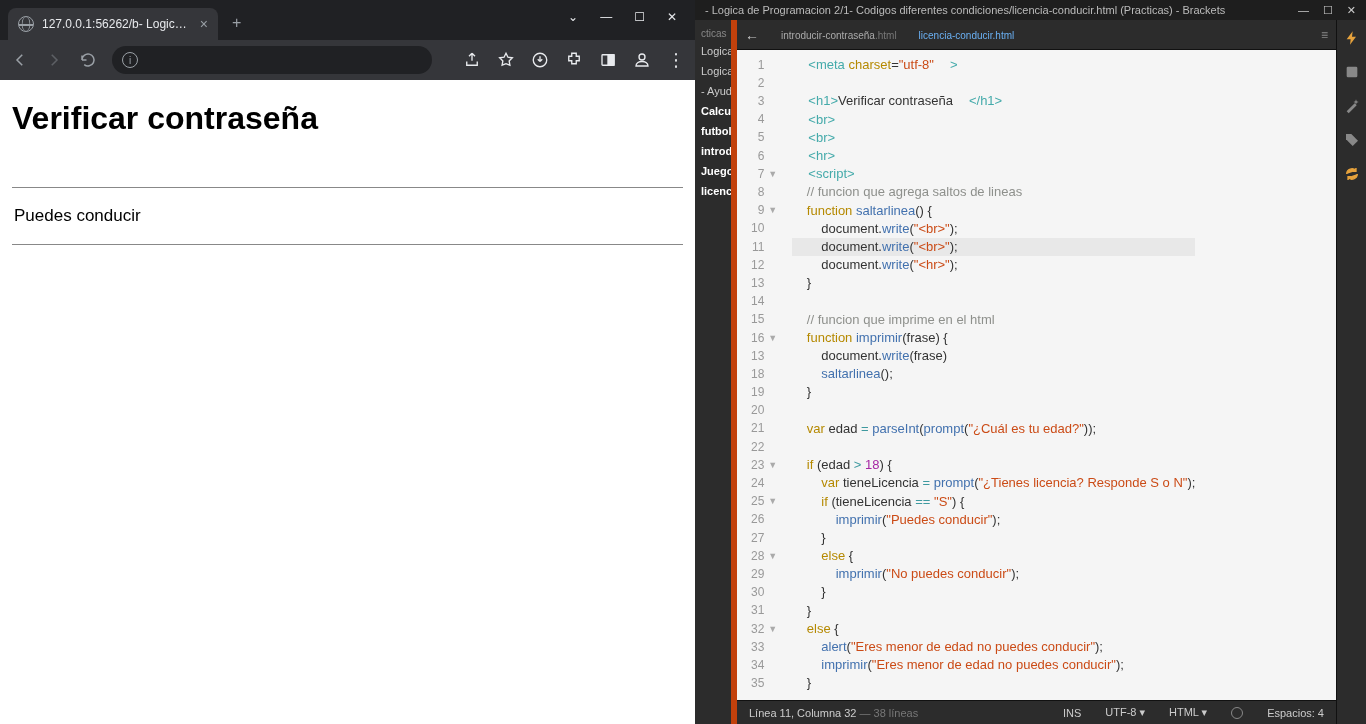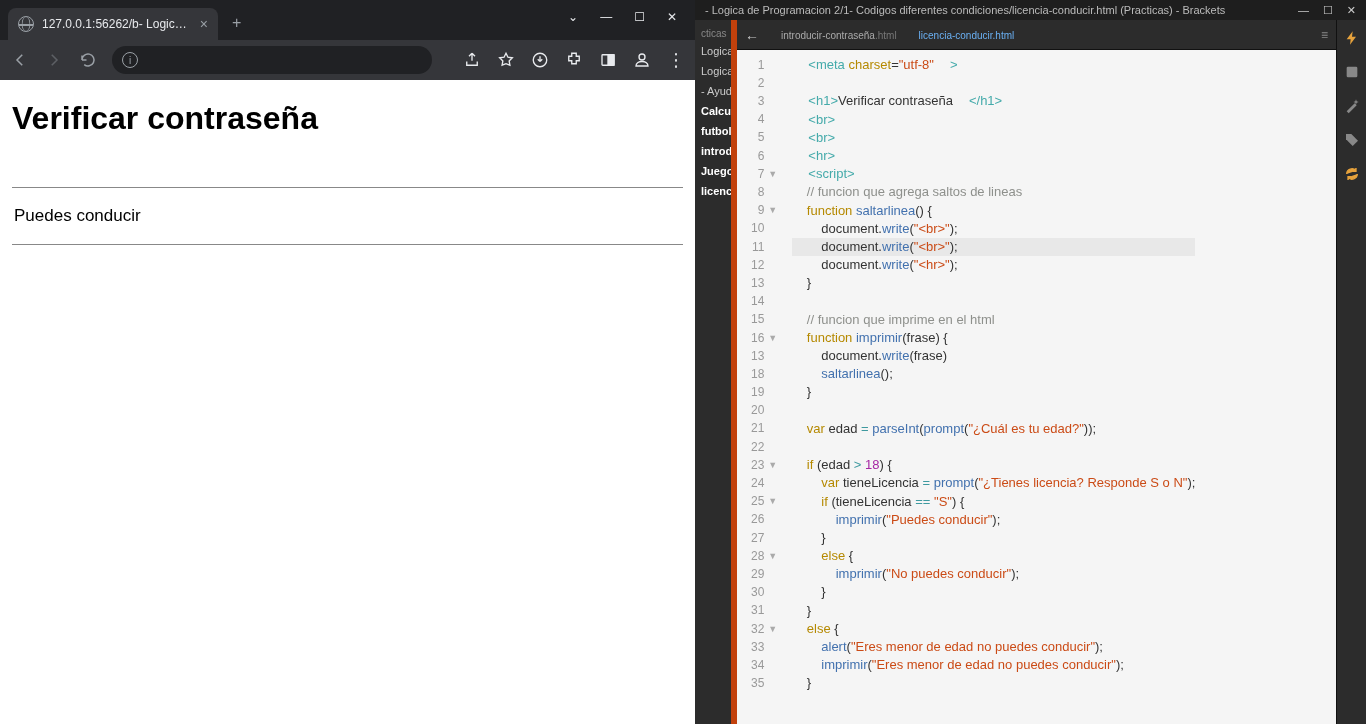--- a/index.html
+++ b/index.html
@@ -321,20 +321,30 @@
               <span>34</span>
               <span class="fold"></span>
             </div>
             <div class="ln">
               <span>35</span>
               <span class="fold"></span>
             </div>
           </div>
         <div class="code" id="code"><div class="line"><span class="t-tag">&lt;meta</span> <span class="t-attr">charset</span>=<span class="t-str">"utf-8"</span><span class="t-tag">&gt;</span></div><div class="line">&nbsp;</div><div class="line"><span class="t-tag">&lt;h1&gt;</span>Verificar contraseña<span class="t-tag">&lt;/h1&gt;</span></div><div class="line"><span class="t-tag">&lt;br&gt;</span></div><div class="line"><span class="t-tag">&lt;br&gt;</span></div><div class="line"><span class="t-tag">&lt;hr&gt;</span></div><div class="line"><span class="t-tag">&lt;script&gt;</span></div><div class="line">    <span class="t-cmt">// funcion que agrega saltos de lineas</span></div><div class="line">    <span class="t-kw">function</span> <span class="t-fn">saltarlinea</span>() {</div><div class="line">        document.<span class="t-fn">write</span>(<span class="t-str">"&lt;br&gt;"</span>);</div><div class="line cursor-line">        document.<span class="t-fn">write</span>(<span class="t-str">"&lt;br&gt;"</span>);</div><div class="line">        document.<span class="t-fn">write</span>(<span class="t-str">"&lt;hr&gt;"</span>);</div><div class="line">    }</div><div class="line">&nbsp;</div><div class="line">    <span class="t-cmt">// funcion que imprime en el html</span></div><div class="line">    <span class="t-kw">function</span> <span class="t-fn">imprimir</span>(frase) {</div><div class="line">        document.<span class="t-fn">write</span>(frase)</div><div class="line">        <span class="t-fn">saltarlinea</span>();</div><div class="line">    }</div><div class="line">&nbsp;</div><div class="line">    <span class="t-kw">var</span> edad <span class="t-op">=</span> <span class="t-fn">parseInt</span>(<span class="t-fn">prompt</span>(<span class="t-str">"¿Cuál es tu edad?"</span>));</div><div class="line">&nbsp;</div><div class="line">    <span class="t-kw">if</span> (edad <span class="t-op">&gt;</span> <span class="t-num">18</span>) {</div><div class="line">        <span class="t-kw">var</span> tieneLicencia <span class="t-op">=</span> <span class="t-fn">prompt</span>(<span class="t-str">"¿Tienes licencia? Responde S o N"</span>);</div><div class="line">        <span class="t-kw">if</span> (tieneLicencia <span class="t-op">==</span> <span class="t-str">"S"</span>) {</div><div class="line">            <span class="t-fn">imprimir</span>(<span class="t-str">"Puedes conducir"</span>);</div><div class="line">        }</div><div class="line">        <span class="t-kw">else</span> {</div><div class="line">            <span class="t-fn">imprimir</span>(<span class="t-str">"No puedes conducir"</span>);</div><div class="line">        }</div><div class="line">    }</div><div class="line">    <span class="t-kw">else</span> {</div><div class="line">        <span class="t-fn">alert</span>(<span class="t-str">"Eres menor de edad no puedes conducir"</span>);</div><div class="line">        <span class="t-fn">imprimir</span>(<span class="t-str">"Eres menor de edad no puedes conducir"</span>);</div><div class="line">    }</div></div>
       </div>
+      <div class="status">
+        <span><span>Línea 11, Columna 32</span> <span class="dim">— </span><span class="dim">38 líneas</span></span>
+        <div class="right">
+          <span>INS</span>
+          <span>UTF-8 ▾</span>
+          <span>HTML ▾</span>
+          <span class="circ"></span>
+          <span>Espacios: 4</span>
+        </div>
+      </div>
     </div>
     <div class="right-rail">
       <span class="rail-icon bolt">
           <svg viewBox="0 0 24 24">
             <path d="M13 2L4 14h6l-1 8 9-12h-6z"></path>
           </svg>
         </span>
       <span class="rail-icon">
           <svg viewBox="0 0 24 24">
             <rect x="4" y="4" width="16" height="16" rx="2" fill="#888"></rect>

